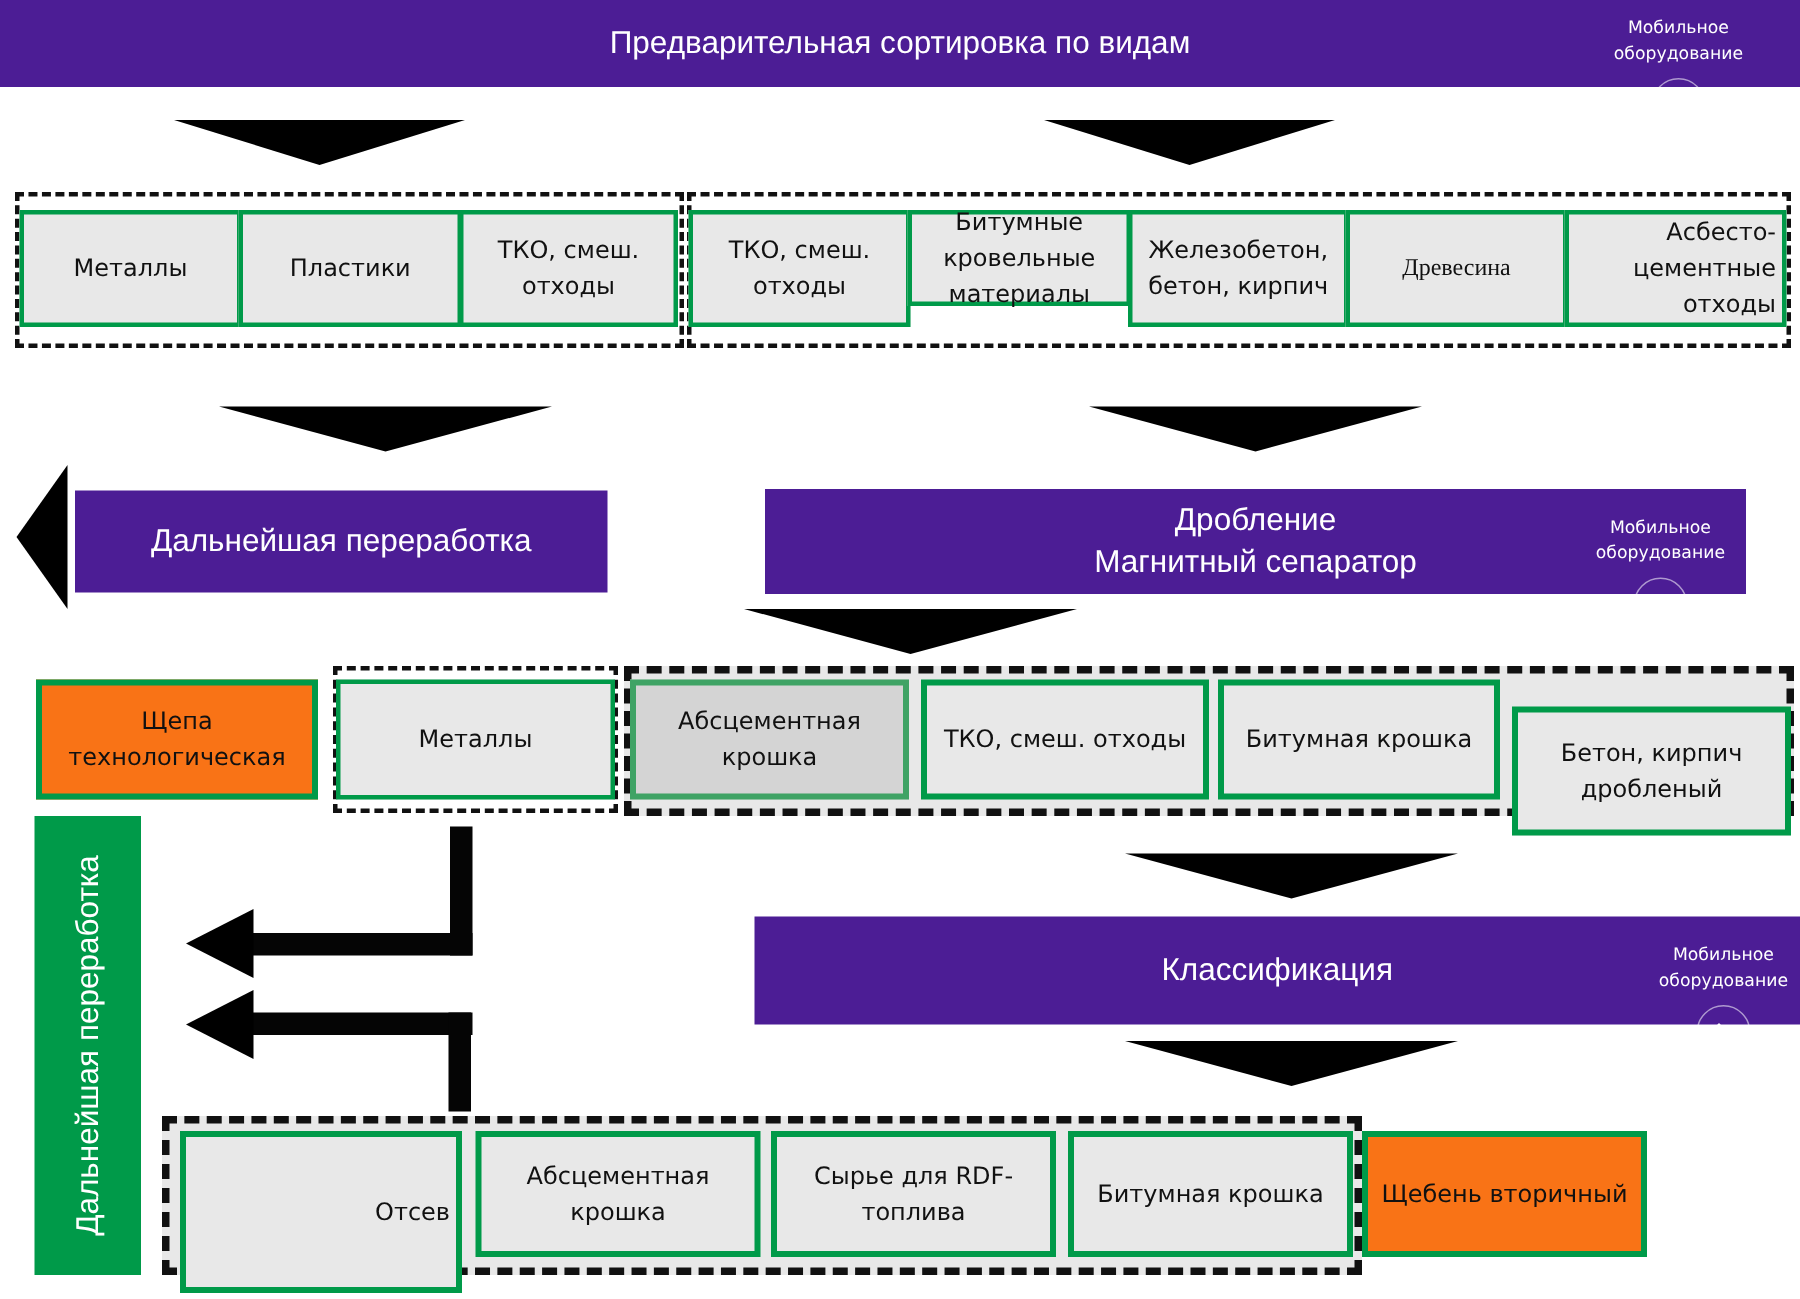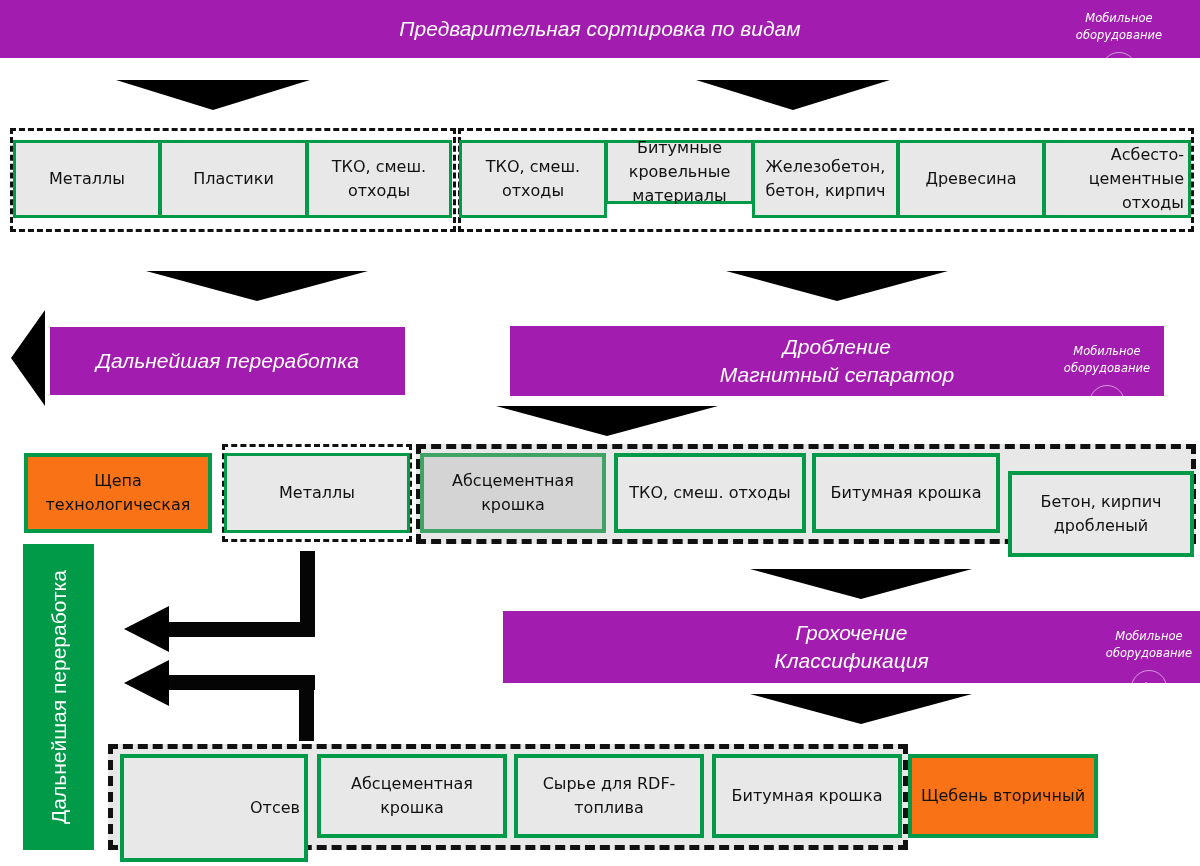--- a/index.html
+++ b/index.html
@@ -1,18 +1,18 @@
 <!DOCTYPE html>
 <html><head>
 <meta charset="utf-8">
 <style>
   html,body{margin:0;padding:0;}
   body{width:1200px;height:866px;position:relative;background:#ffffff;overflow:hidden;font-family:"Liberation Sans",sans-serif;}
   .abs{position:absolute;box-sizing:border-box;}
-  .band{background:#a21caf;color:#fff;display:flex;align-items:center;justify-content:center;text-align:center;font-style:italic;}
+  .band{background:#4c1d95;color:#fff;display:flex;align-items:center;justify-content:center;text-align:center;}
   .band-title{font-size:21px;line-height:28px;}
   .mobile{position:absolute;display:flex;align-items:center;gap:8px;color:#fff;flex-direction:column;}
   .mobile-label{font-family:"DejaVu Sans",sans-serif;font-size:11.5px;line-height:17px;text-align:center;}
   .mobile-icon{width:36px;height:36px;border-radius:50%;border:1.5px solid rgba(255,255,255,0.55);box-sizing:border-box;display:flex;align-items:center;justify-content:center;position:relative;}
   .arrow-down{position:absolute;width:0;height:0;border-left-style:solid;border-right-style:solid;border-top-style:solid;border-left-color:transparent;border-right-color:transparent;border-top-color:#000;}
   .dashed-thin{border:3px dashed #111;}
   .dashed-thick{border:5px dashed #111;background:#e8e8e8;}
   .cell{position:absolute;box-sizing:border-box;display:flex;align-items:center;justify-content:center;text-align:center;font-family:"DejaVu Sans",sans-serif;font-size:16px;line-height:24px;color:#111;background:#e8e8e8;border:4px solid #009a49;padding:0 4px;}
   .cell.white{background:#f97316;}
   .cell.dark{background:#d4d4d4;border-color:#3fa365;}
@@ -55,21 +55,21 @@
 <div class="abs dashed-thin" style="left:458px;top:128px;width:736px;height:104px;"></div>
 <div class="cell thin" style="left:459px;top:140px;width:148px;height:78px;">
     <span>ТКО, смеш. отходы</span>
   </div>
 <div class="cell thin" style="left:605px;top:140px;width:149px;height:64px;">
     <span>Битумные кровельные материалы</span>
   </div>
 <div class="cell thin" style="left:752px;top:140px;width:147px;height:78px;">
     <span>Железобетон, бетон, кирпич</span>
   </div>
-<div class="cell thin" style="left:897px;top:140px;width:148px;height:78px;">
+<div class="cell thin" style="left:897px;top:140px;width:148px;height:78px;font-family:Liberation Serif, serif;">
     <span>Древесина</span>
   </div>
 <div class="cell thin" style="left:1043px;top:140px;width:148px;height:78px;text-align:right;">
     <span>Асбесто-цементные отходы</span>
   </div>
 
 <div class="arrow-down" style="left:146px;top:271px;border-left-width:111px;border-right-width:111px;border-top-width:30px;"></div>
 <div class="arrow-down" style="left:726px;top:271px;border-left-width:111px;border-right-width:111px;border-top-width:30px;"></div>
 
 <div class="abs" style="left:11px;top:310px;width:0;height:0;border-top:48px solid transparent;border-bottom:48px solid transparent;border-right:34px solid #000;"></div>
@@ -130,21 +130,20 @@
 <div class="bar" style="left:168px;top:622px;width:147px;height:15px;"></div>
 <div class="abs" style="left:124px;top:606px;width:0;height:0;border-top:23px solid transparent;border-bottom:23px solid transparent;border-right:45px solid #000;"></div>
 
 <div class="bar" style="left:168px;top:675px;width:147px;height:15px;"></div>
 <div class="bar" style="left:299px;top:675px;width:15px;height:66px;"></div>
 <div class="abs" style="left:124px;top:660px;width:0;height:0;border-top:23px solid transparent;border-bottom:23px solid transparent;border-right:45px solid #000;"></div>
 
 <div class="arrow-down" style="left:750px;top:569px;border-left-width:111px;border-right-width:111px;border-top-width:30px;"></div>
 <div class="abs band" style="left:503px;top:611px;width:697px;height:72px;">
   <div class="band-title" style="text-align:center;">
-    <div>Грохочение</div>
     <div>Классификация</div>
   </div>
   <div class="mobile" style="right:8px;top:17px;">
     <div class="mobile-label">
       <div>Мобильное</div>
       <div>оборудование</div>
     </div>
     <div class="mobile-icon">
       <svg width="20" height="16" viewBox="0 0 20 16">
           <path d="M1 8 L7 2 L13 8 L11 8 L11 14 L3 14 L3 8 Z" fill="#fff"></path>

